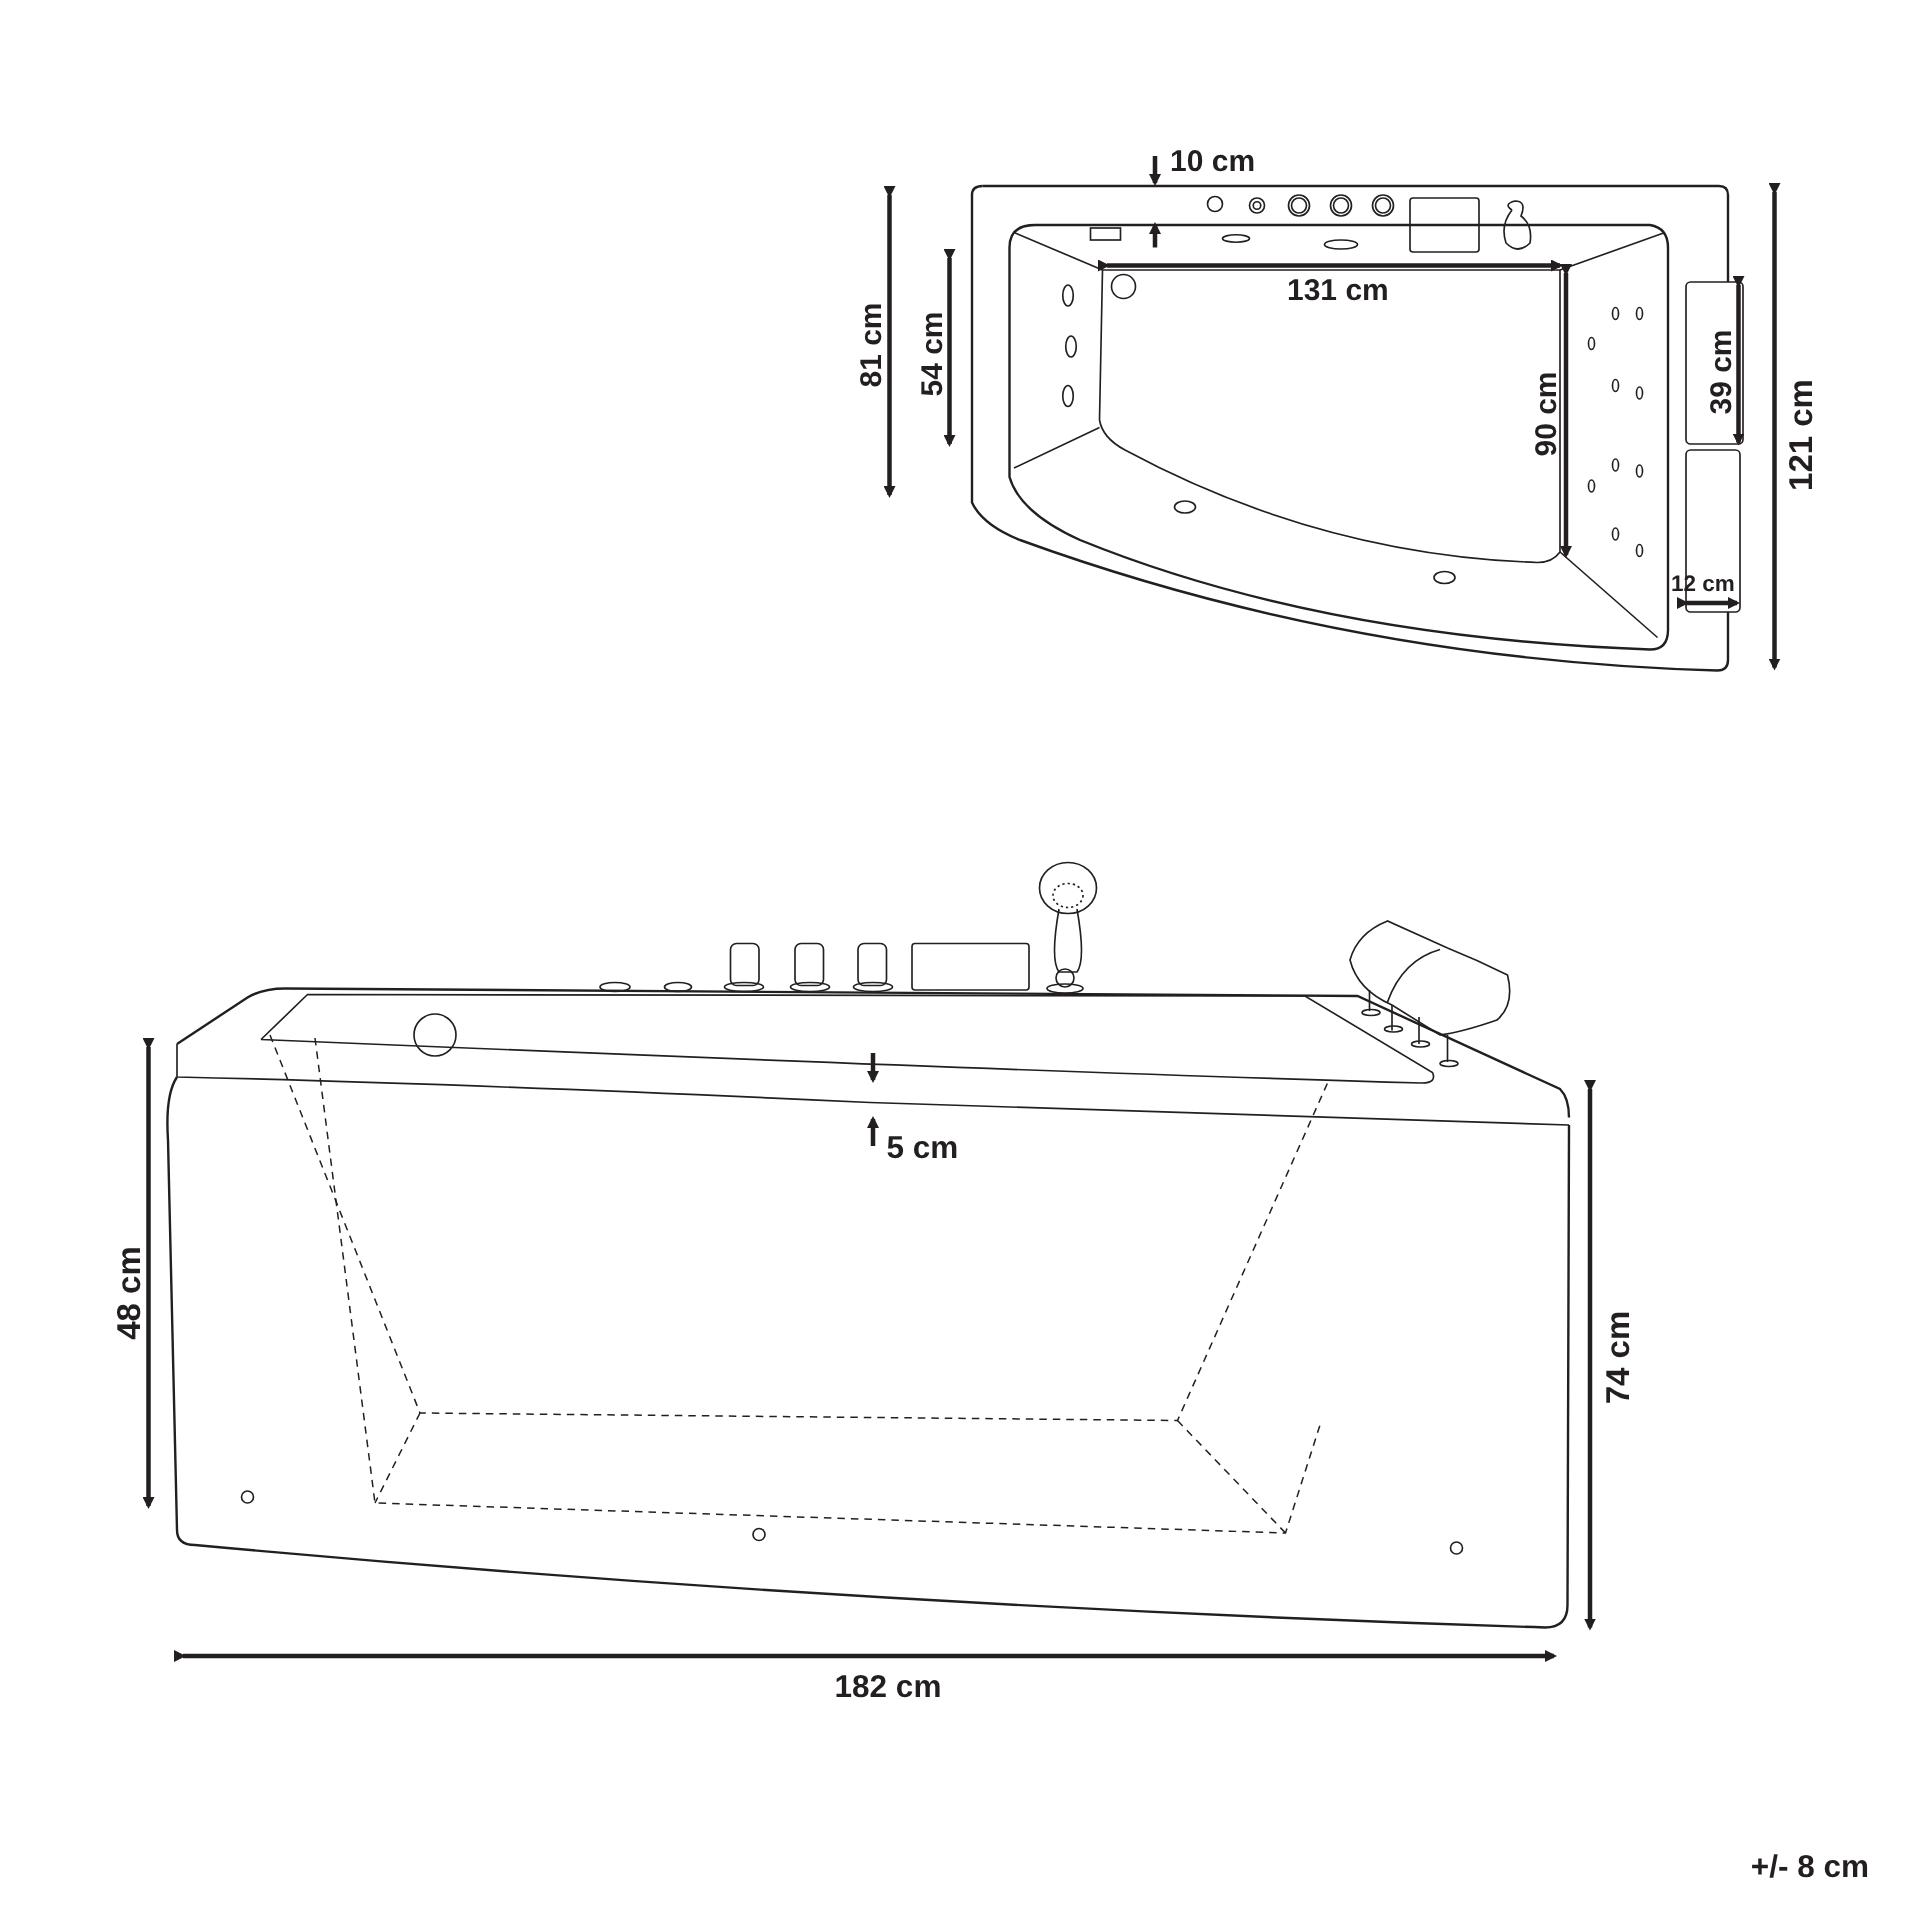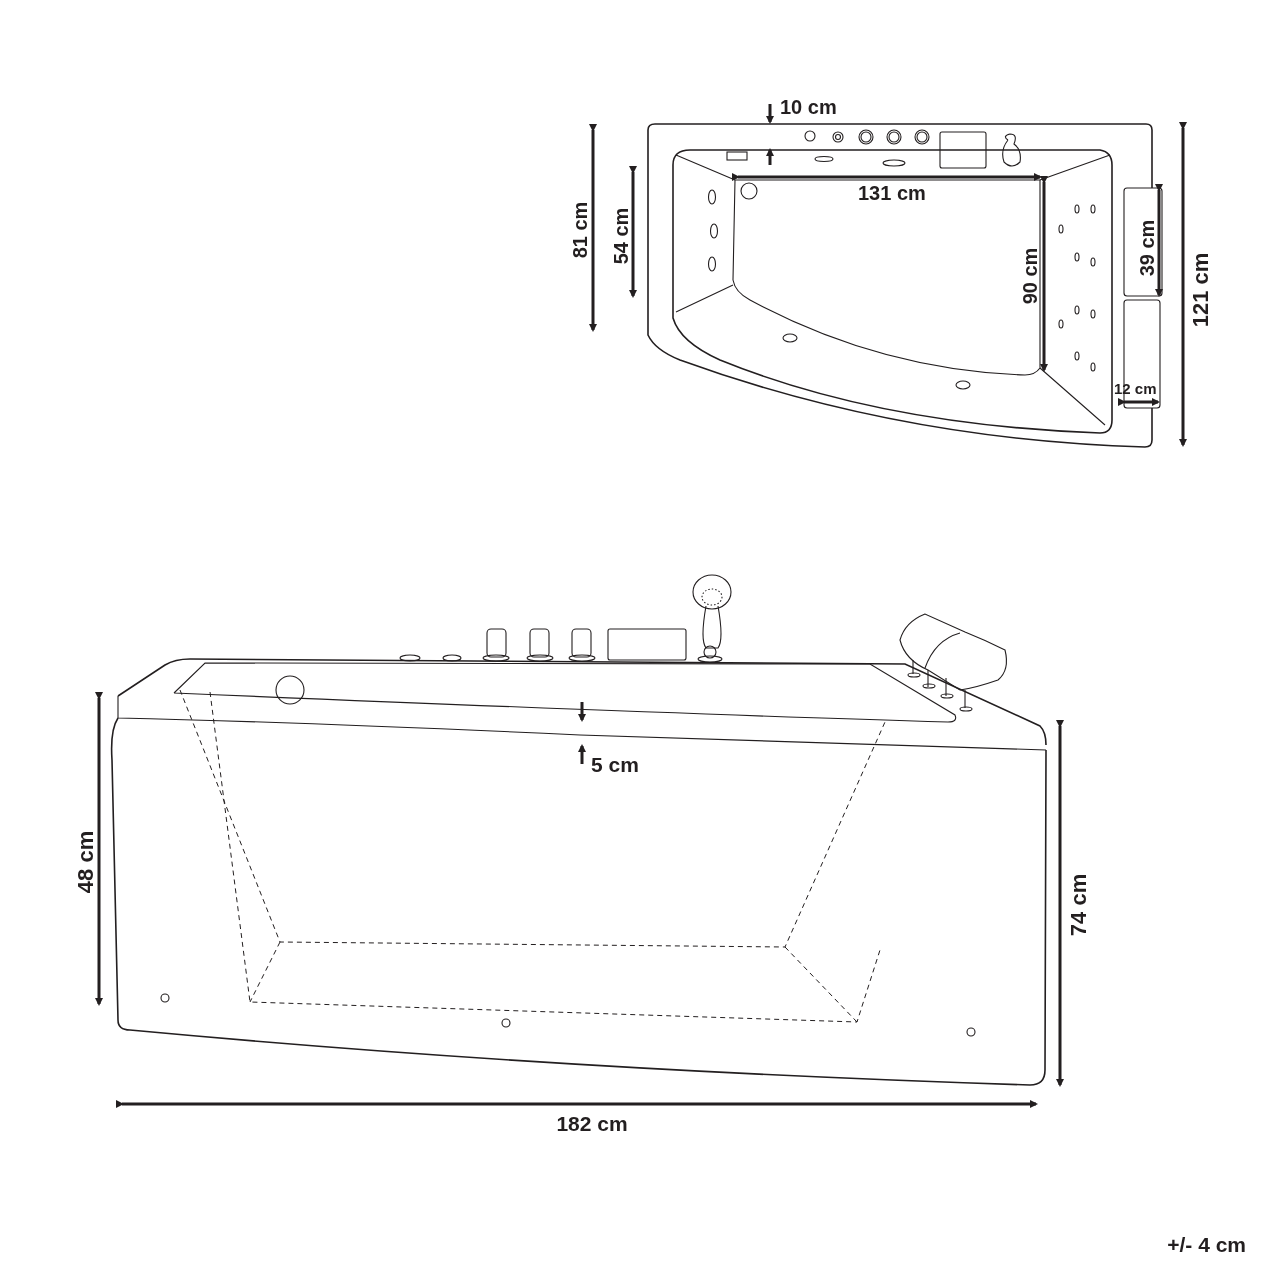--- a/index.html
+++ b/index.html
@@ -146,13 +146,13 @@
     <line class="dim" x1="582" y1="702" x2="582" y2="720" stroke-width="2" marker-end="url(#ah)"></line>
     <line class="dim" x1="582" y1="764" x2="582" y2="746" stroke-width="2" marker-end="url(#ah)"></line>
 
     <text class="lbl" x="591" y="772" font-size="21">5 cm</text>
     <text class="lbl" font-size="22" transform="translate(93,862) rotate(-90)" text-anchor="middle">48 cm</text>
     <text class="lbl" font-size="22" transform="translate(1086,905) rotate(-90)" text-anchor="middle">74 cm</text>
     <text class="lbl" x="592" y="1131" font-size="21" text-anchor="middle">182 cm</text>
   </g>
 </svg>
 
-<div class="tol">+/- 4 cm</div>
+<div class="tol">+/- 8 cm</div>
 
 </body></html>

